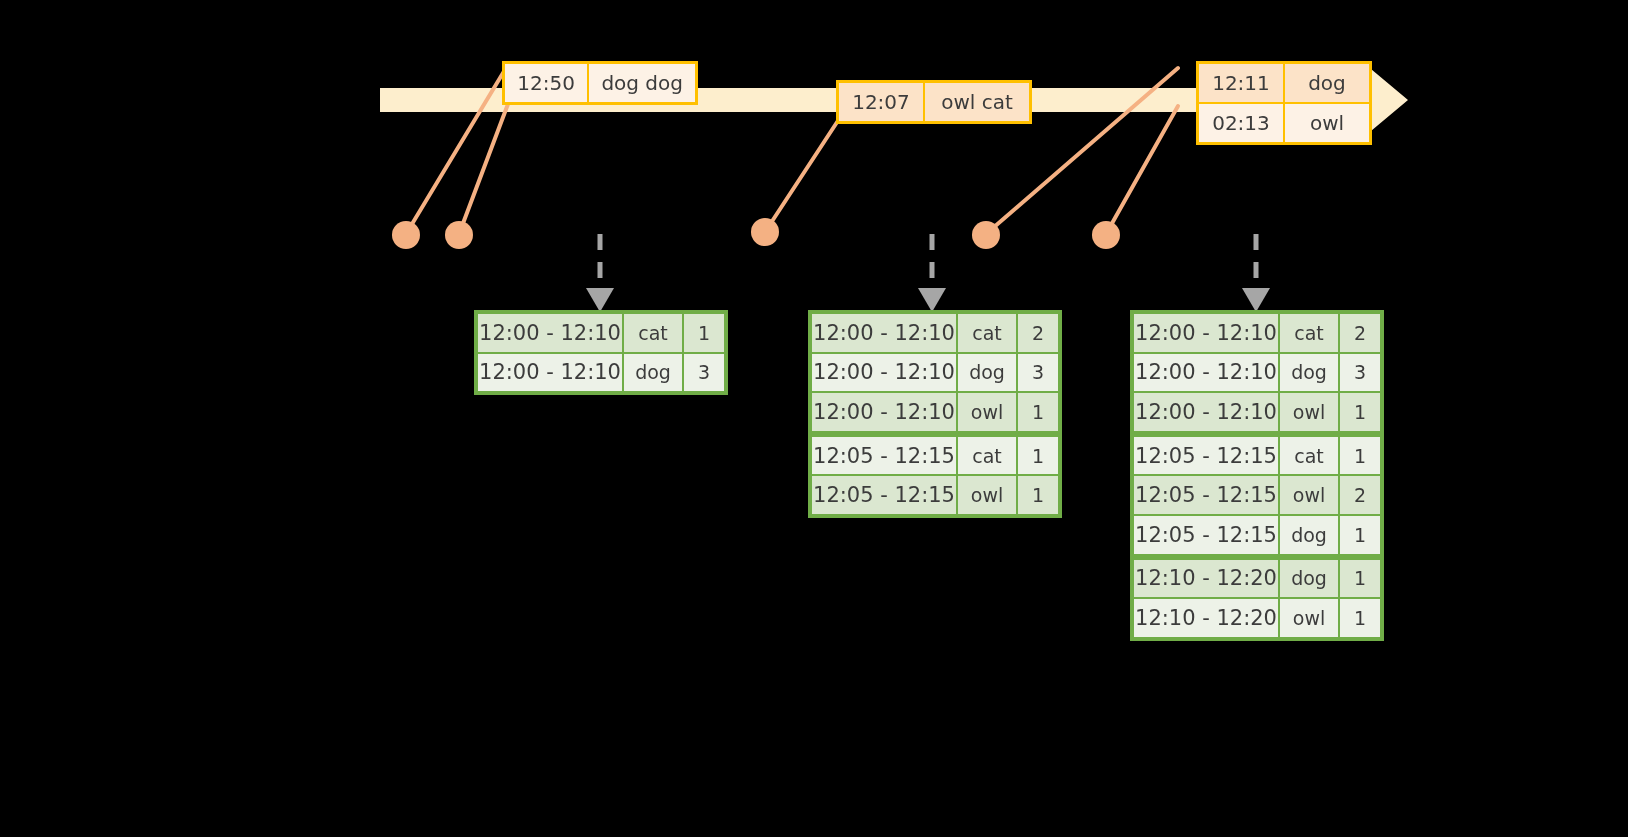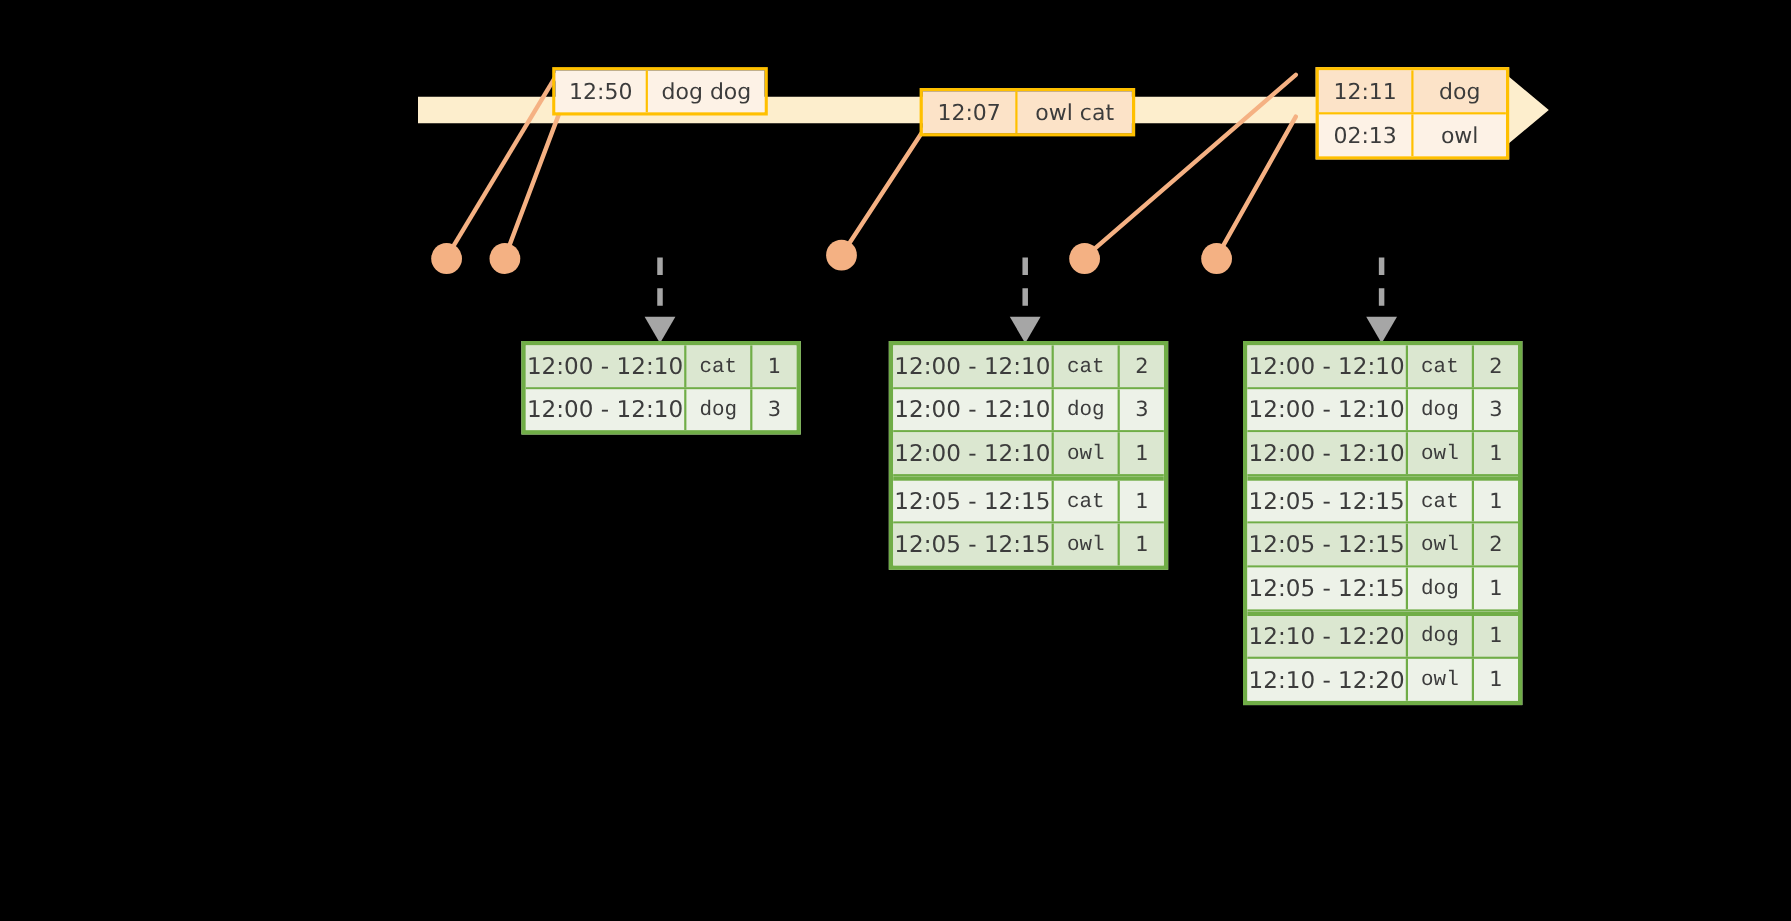--- a/index.html
+++ b/index.html
@@ -91,21 +91,20 @@
   }
   .res-key {
     width: 60px;
     display: flex;
     align-items: center;
     justify-content: center;
     font-size: 19px;
     color: #3c3c3c;
     border-right: 2px solid #70ad47;
     box-sizing: border-box;
-    font-family: Liberation Mono, monospace;
   }
   .res-count {
     width: 40px;
     display: flex;
     align-items: center;
     justify-content: center;
     font-size: 19px;
     color: #3c3c3c;
     box-sizing: border-box;
   }

